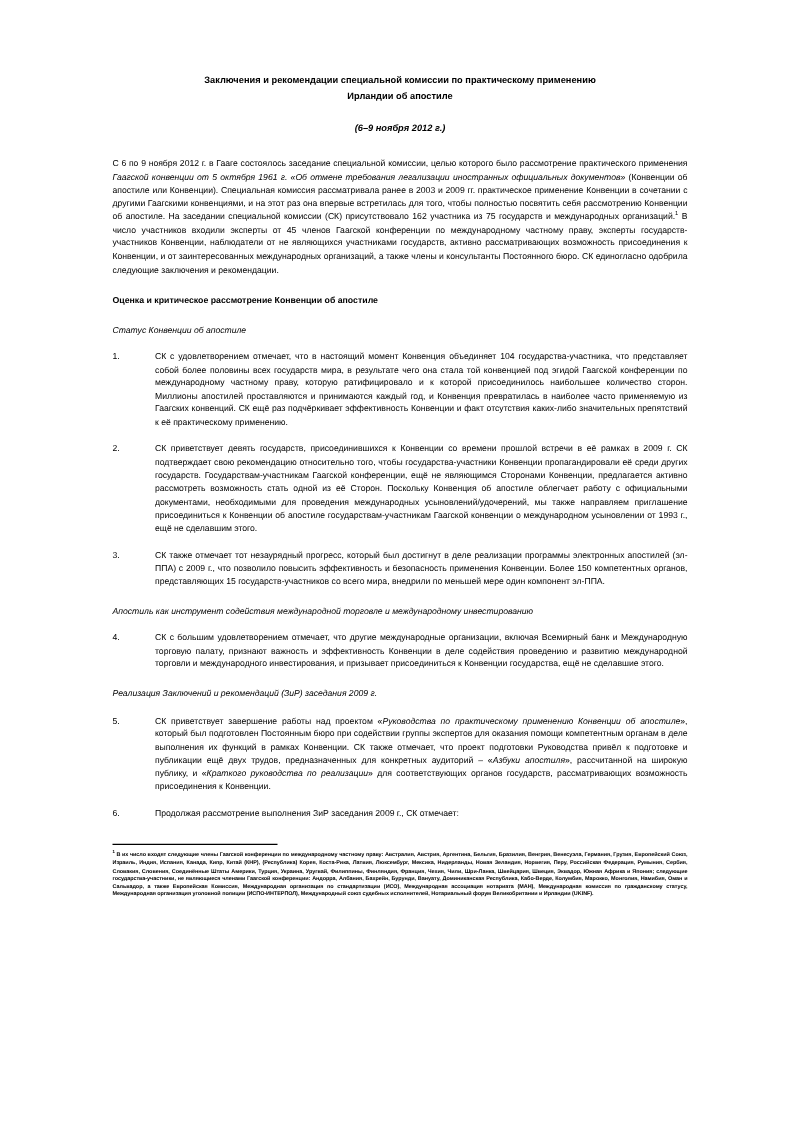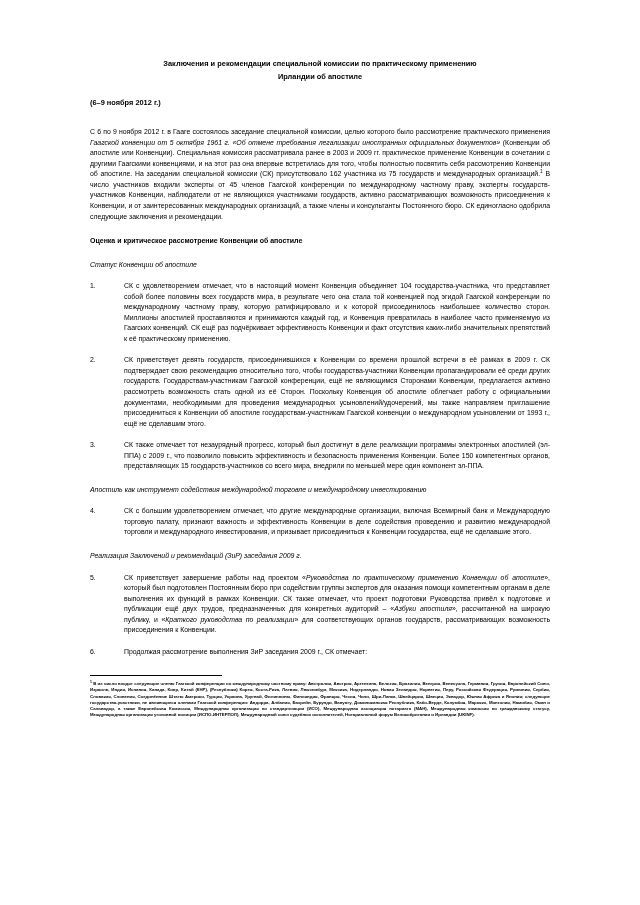--- a/index.html
+++ b/index.html
@@ -25,25 +25,26 @@
   }
   .doc-title {
     text-align: center;
     font-weight: bold;
     font-size: 7.4px;
     line-height: 12.6px;
     letter-spacing: 0.02px;
     margin: 0 0 0 0;
   }
   .doc-date {
-    text-align: left;
+    text-align: center;
     font-weight: bold;
     font-size: 7.4px;
     line-height: 12px;
     margin: 14px 0 0 0;
+    font-style: italic;
   }
   .para {
     text-align: justify;
     font-size: 6.9px;
     line-height: 10.55px;
     margin: 0;
   }
   .intro {
     margin-top: 18px;
   }

